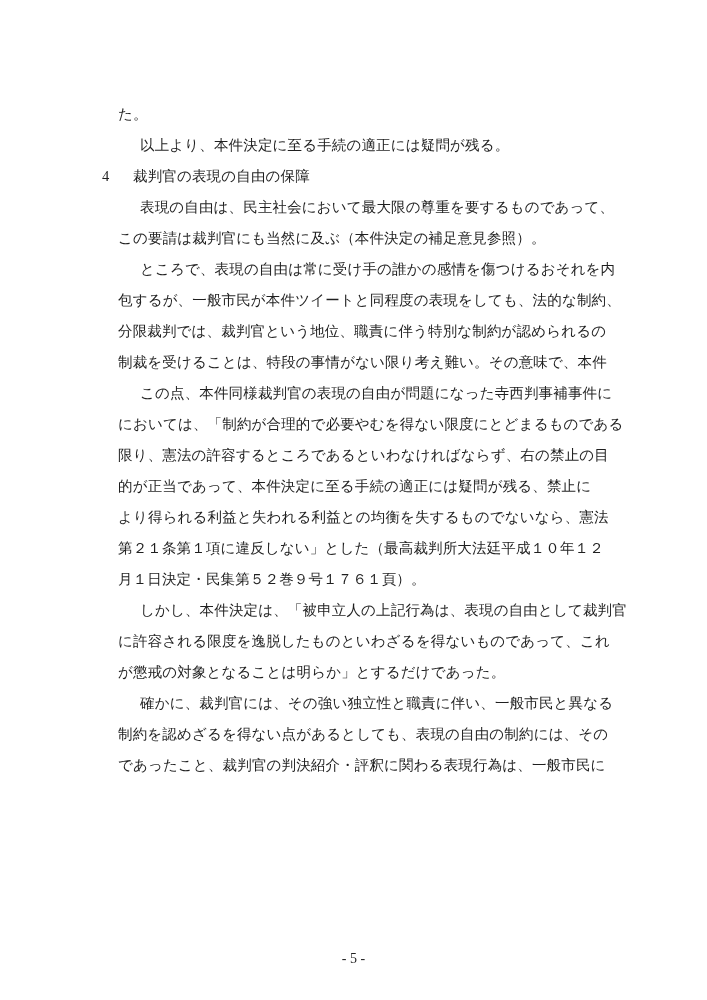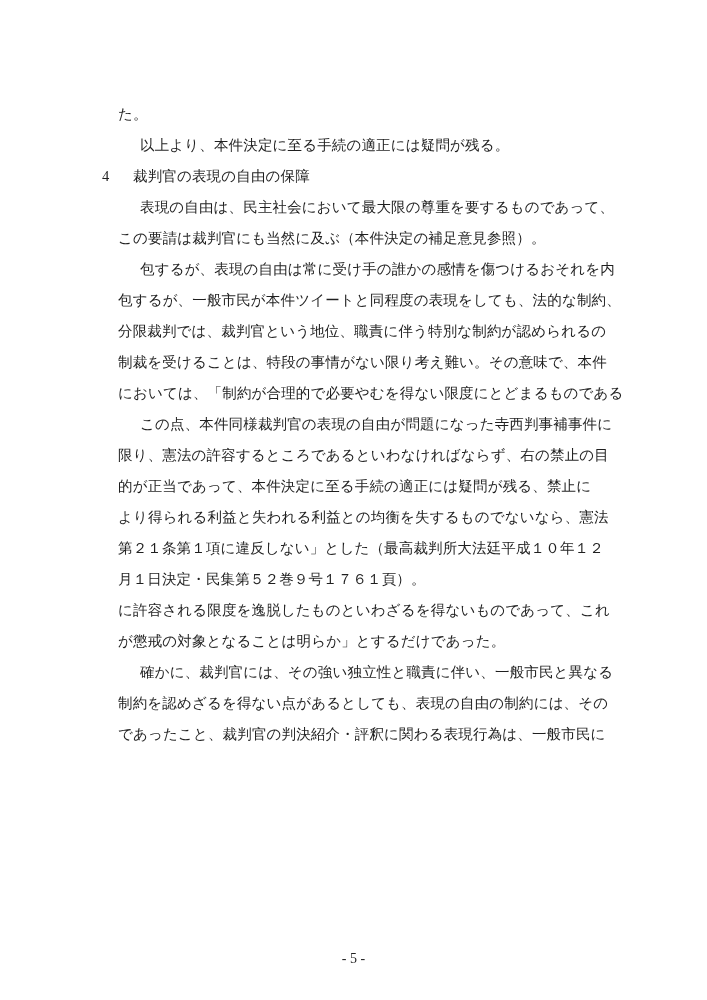--- a/index.html
+++ b/index.html
@@ -51,31 +51,32 @@
 </head>
 <body>
 
 <div class="page">
   <div class="content" id="lines-container">
       <div class="line body">た。</div>
       <div class="line indent">以上より、本件決定に至る手続の適正には疑問が残る。</div>
       <div class="line heading"><span class="num">4</span><span>裁判官の表現の自由の保障</span></div>
       <div class="line indent">表現の自由は、民主社会において最大限の尊重を要するものであって、</div>
       <div class="line body">この要請は裁判官にも当然に及ぶ（本件決定の補足意見参照）。</div>
-      <div class="line indent">包するが、表現の自由は常に受け手の誰かの感情を傷つけるおそれを内</div>
+      <div class="line indent">ところで、表現の自由は常に受け手の誰かの感情を傷つけるおそれを内</div>
       <div class="line body">包するが、一般市民が本件ツイートと同程度の表現をしても、法的な制約、</div>
       <div class="line body">分限裁判では、裁判官という地位、職責に伴う特別な制約が認められるの</div>
       <div class="line body">制裁を受けることは、特段の事情がない限り考え難い。その意味で、本件</div>
+      <div class="line indent">この点、本件同様裁判官の表現の自由が問題になった寺西判事補事件に</div>
       <div class="line body">においては、「制約が合理的で必要やむを得ない限度にとどまるものである</div>
-      <div class="line indent">この点、本件同様裁判官の表現の自由が問題になった寺西判事補事件に</div>
       <div class="line body">限り、憲法の許容するところであるといわなければならず、右の禁止の目</div>
       <div class="line body">的が正当であって、本件決定に至る手続の適正には疑問が残る、禁止に</div>
       <div class="line body">より得られる利益と失われる利益との均衡を失するものでないなら、憲法</div>
       <div class="line body">第２１条第１項に違反しない」とした（最高裁判所大法廷平成１０年１２</div>
       <div class="line body">月１日決定・民集第５２巻９号１７６１頁）。</div>
+      <div class="line indent">しかし、本件決定は、「被申立人の上記行為は、表現の自由として裁判官</div>
       <div class="line body">に許容される限度を逸脱したものといわざるを得ないものであって、これ</div>
       <div class="line body">が懲戒の対象となることは明らか」とするだけであった。</div>
       <div class="line indent">確かに、裁判官には、その強い独立性と職責に伴い、一般市民と異なる</div>
       <div class="line body">制約を認めざるを得ない点があるとしても、表現の自由の制約には、その</div>
       <div class="line body">であったこと、裁判官の判決紹介・評釈に関わる表現行為は、一般市民に</div>
     </div>
   <div class="footer">- 5 -</div>
 </div>
 
 </body></html>

